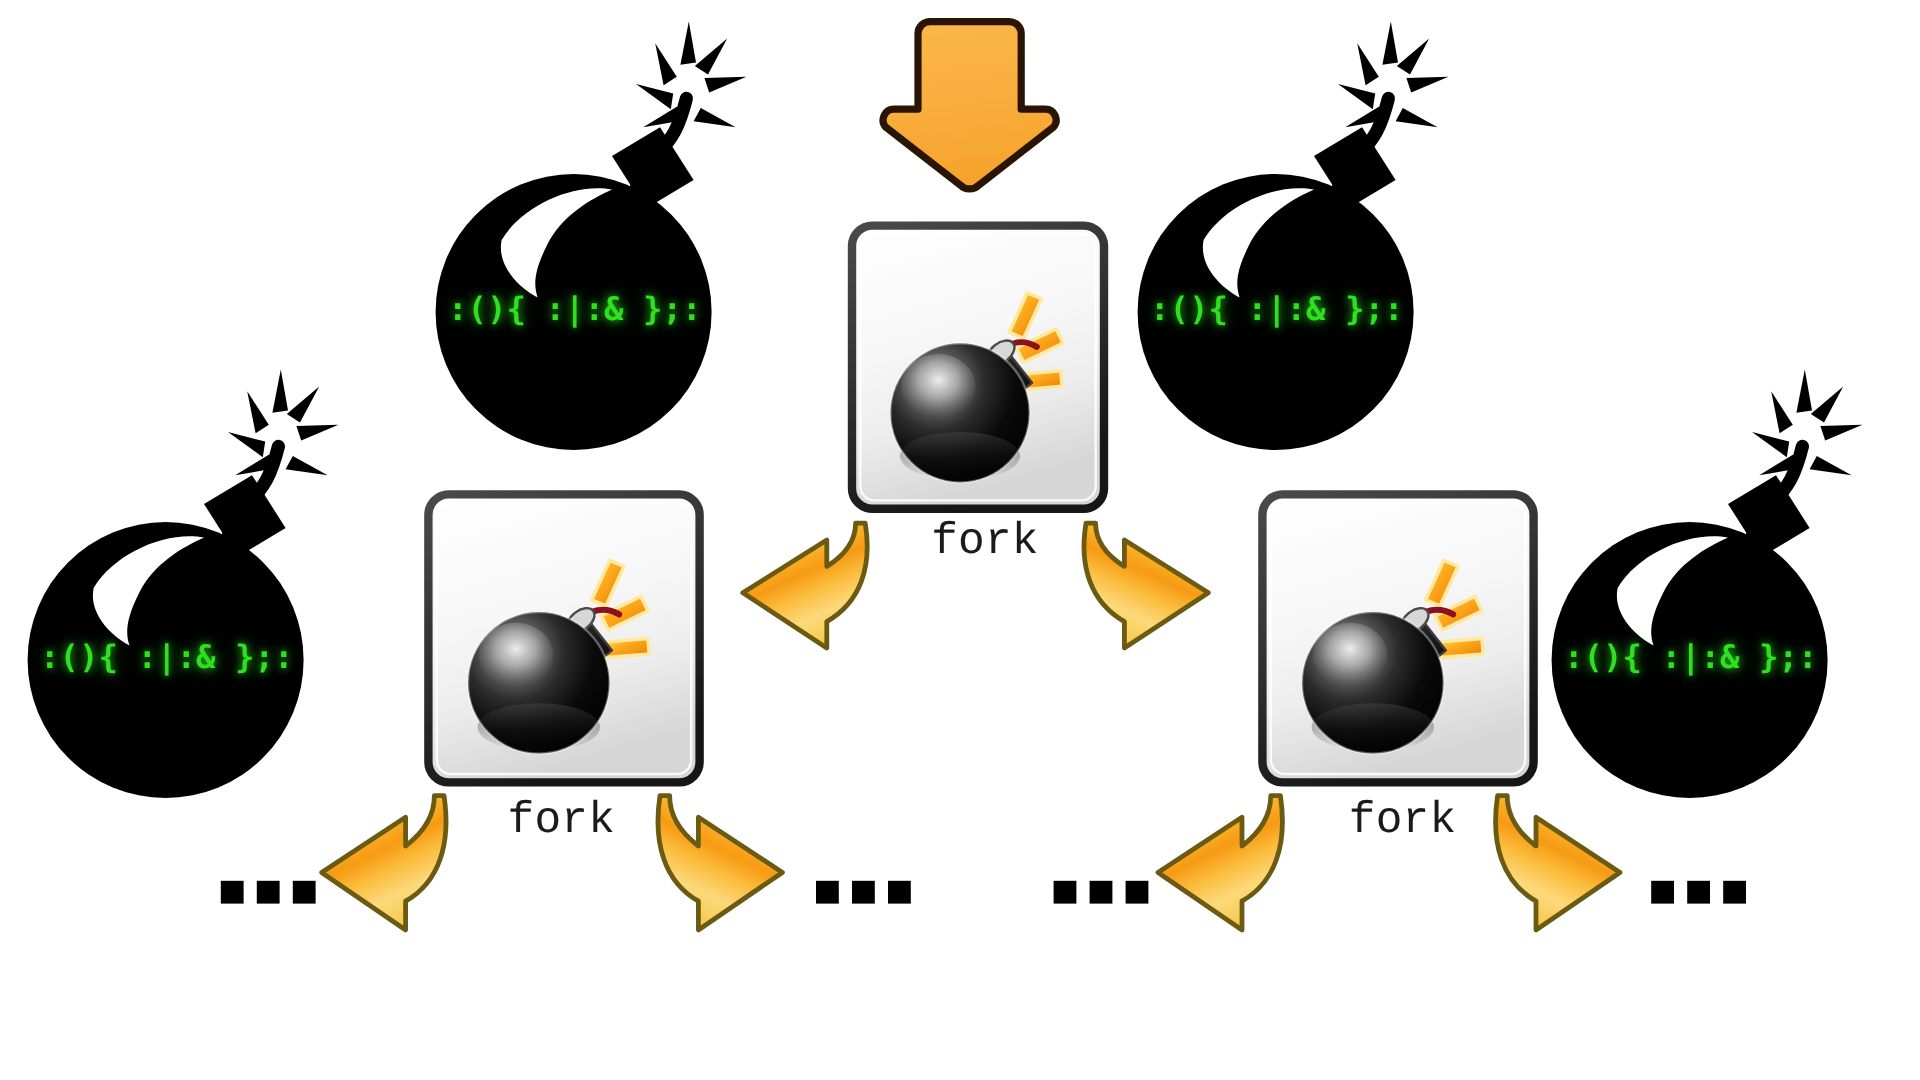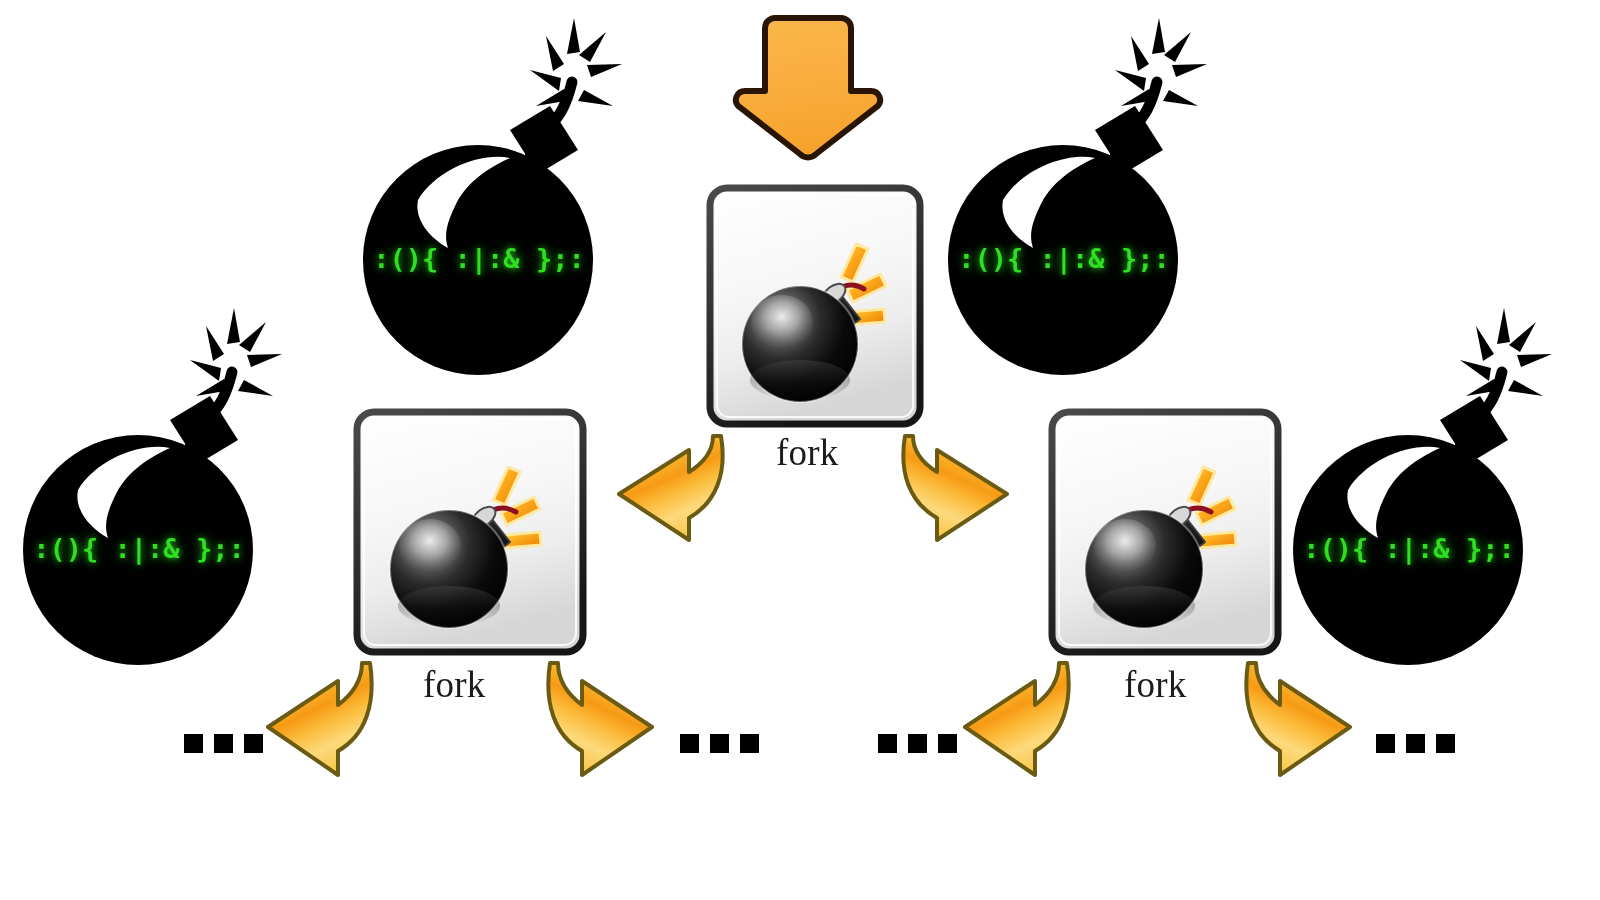--- a/index.html
+++ b/index.html
@@ -29,21 +29,21 @@
     pointer-events:none;
   }
 
   
   .tile{position:absolute;}
   .tile svg{display:block;overflow:visible;}
 
   
   .forklabel{
     position:absolute;
-    font-family:Liberation Serif, serif;
+    font-family:Liberation Mono, monospace;
     font-size:37px;
     color:#1b1b1b;
     letter-spacing:.2px;
     white-space:nowrap;
     line-height:1;
   }
 
   
   .curvearrow{position:absolute;}
   .curvearrow svg{display:block;overflow:visible;}

